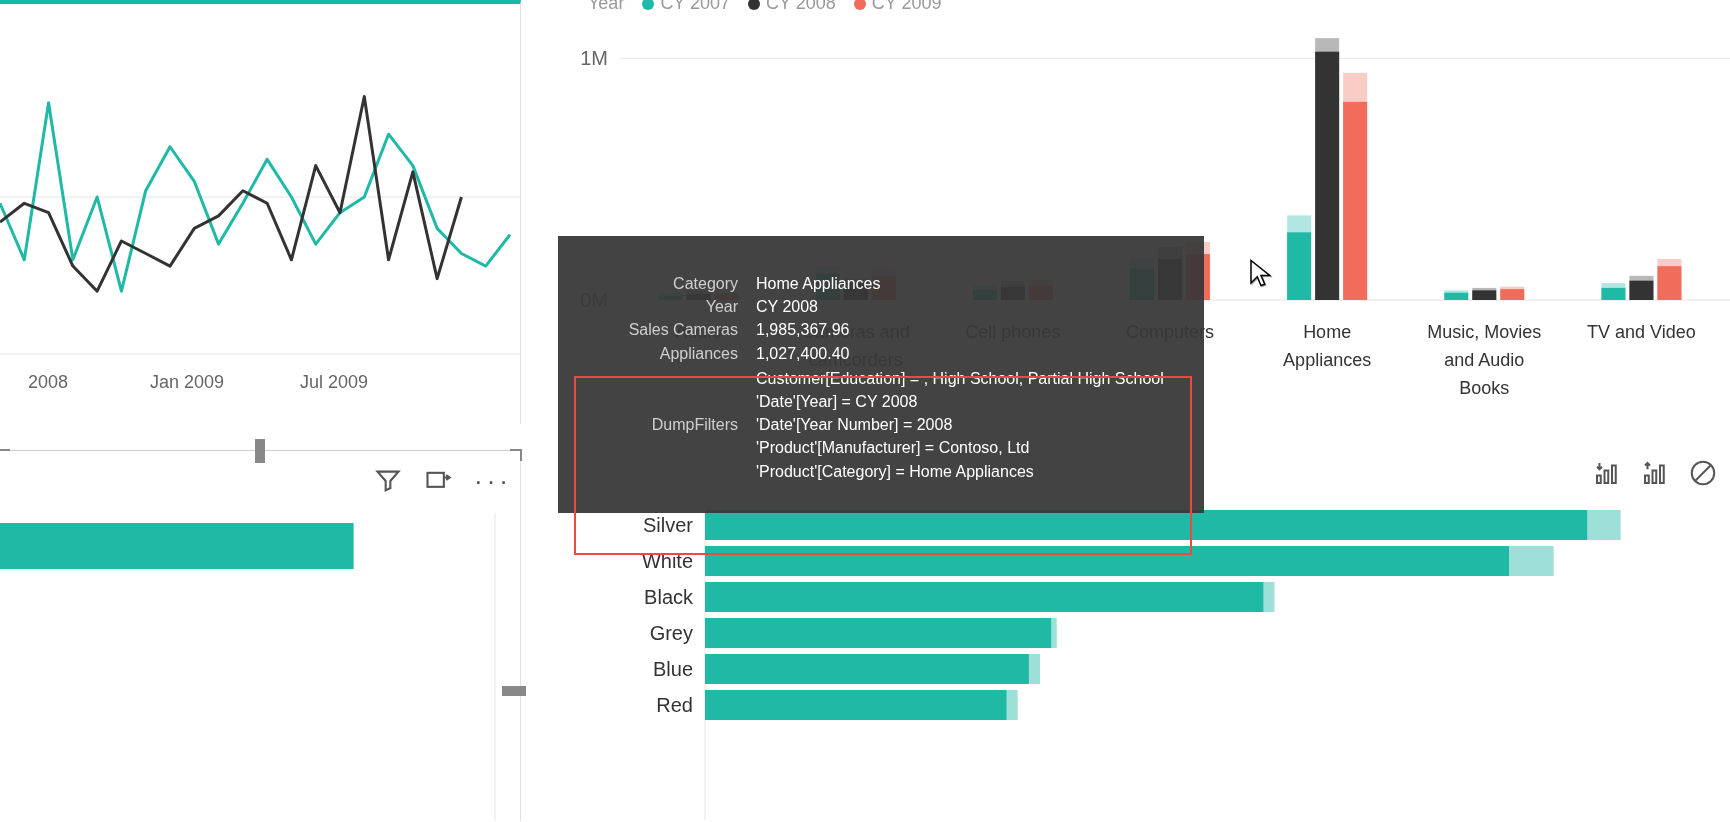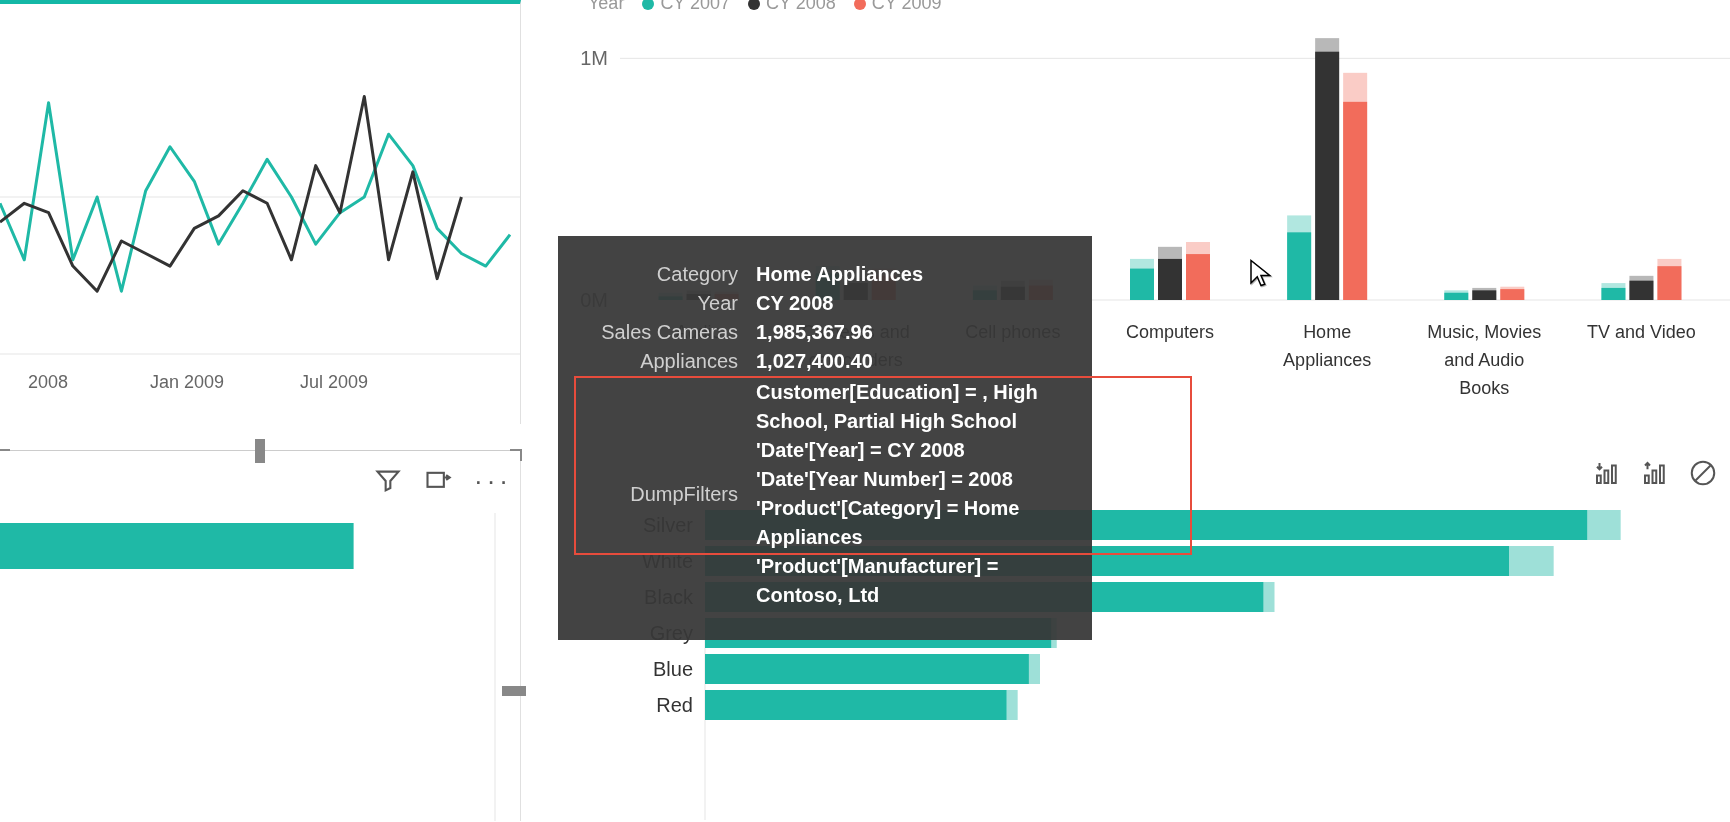--- a/index.html
+++ b/index.html
@@ -19,24 +19,24 @@
 #hbar-left .tr{top:-2px;right:-2px;border-left:none;border-bottom:none;}
 .handle{width:10px;height:24px;background:#888;position:absolute;}
 
 .toolbar{position:absolute;right:8px;top:16px;display:flex;gap:22px;align-items:center;}
 .toolbar .ico{width:28px;height:28px;stroke:#555;fill:none;stroke-width:1.8;}
 .toolbar .dots{letter-spacing:4px;font-size:26px;color:#555;line-height:22px;}
 
 .toolbar-r{position:absolute;right:12px;top:8px;display:flex;gap:18px;align-items:center;}
 .toolbar-r svg{width:30px;height:30px;stroke:#555;fill:none;stroke-width:1.6;}
 
-#tooltip{position:absolute;left:558px;top:236px;width:534px;background:rgba(55,55,55,0.94);color:#eee;padding:24px 26px 30px 26px;font-size:20px;line-height:1.45;box-sizing:border-box;z-index:50;}
+#tooltip{position:absolute;left:558px;top:236px;width:646px;background:rgba(55,55,55,0.94);color:#eee;padding:36px 26px 30px 26px;font-size:16px;line-height:1.45;box-sizing:border-box;z-index:50;}
 #tooltip .row{display:flex;}
 #tooltip .lbl{width:154px;text-align:right;color:#cfcfcf;padding-right:18px;flex:0 0 auto;}
-#tooltip .val{font-weight:700;color:#fff;flex:1 1 auto;}
+#tooltip .val{font-weight:400;color:#fff;flex:1 1 auto;}
 #hilite{position:absolute;border:2px solid #e74c3c;box-sizing:border-box;z-index:55;pointer-events:none;}
 
 #cursor{position:absolute;z-index:100;pointer-events:none;}
 #cursor svg{filter:drop-shadow(1px 1px 0 rgba(0,0,0,0.3));}
 
 .legend{position:absolute;left:588px;top:-6px;font-size:18px;color:#999;display:flex;gap:18px;align-items:center;height:18px;overflow:hidden;}
 .legend .sw{width:12px;height:12px;border-radius:50%;display:inline-block;margin-right:6px;vertical-align:middle;}
 </style>
 </head>
 <body>
@@ -211,22 +211,22 @@
   <div class="row">
       <div class="lbl">Appliances</div>
       <div class="val">1,027,400.40</div>
     </div>
   <div class="row" style="margin-top:2px;align-items:center;">
     <div class="lbl">DumpFilters</div>
     <div class="val" id="dump-lines">
         <div>Customer[Education] = , High School, Partial High School</div>
         <div>'Date'[Year] = CY 2008</div>
         <div>'Date'[Year Number] = 2008</div>
+        <div>'Product'[Manufacturer] = Contoso, Ltd</div>
         <div>'Product'[Category] = Home Appliances</div>
-        <div>'Product'[Manufacturer] = Contoso, Ltd</div>
       </div>
   </div>
 </div>
 <div id="hilite" style="left: 574px; top: 376px; width: 618px; height: 179px;"></div>
 
 <div id="cursor" style="left:1248px;top:258px;">
   <svg width="26" height="30" viewBox="0 0 20 24">
       <path d="M2 2l0 18 5-5 3 7 3-1-3-7 7 0z" fill="#fff" stroke="#000" stroke-width="1.2"></path>
     </svg>
 </div>

